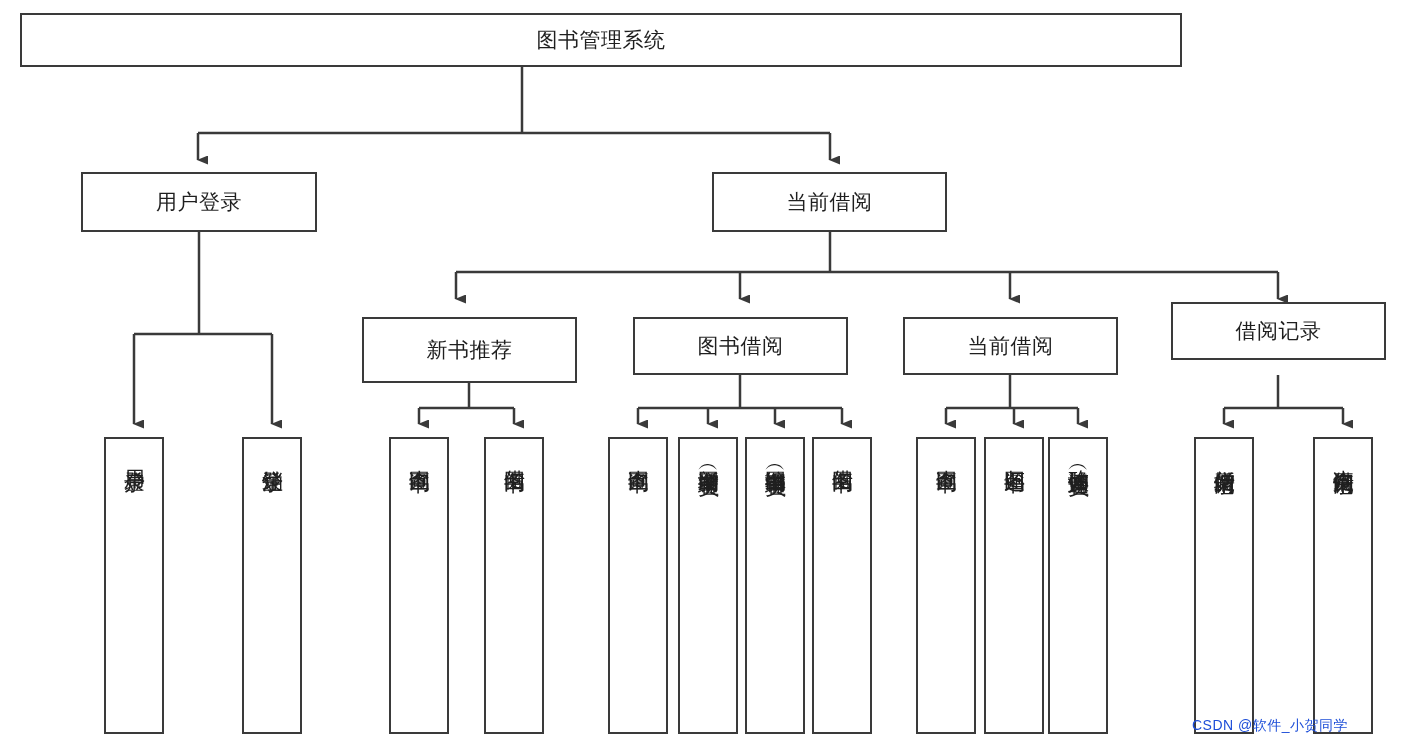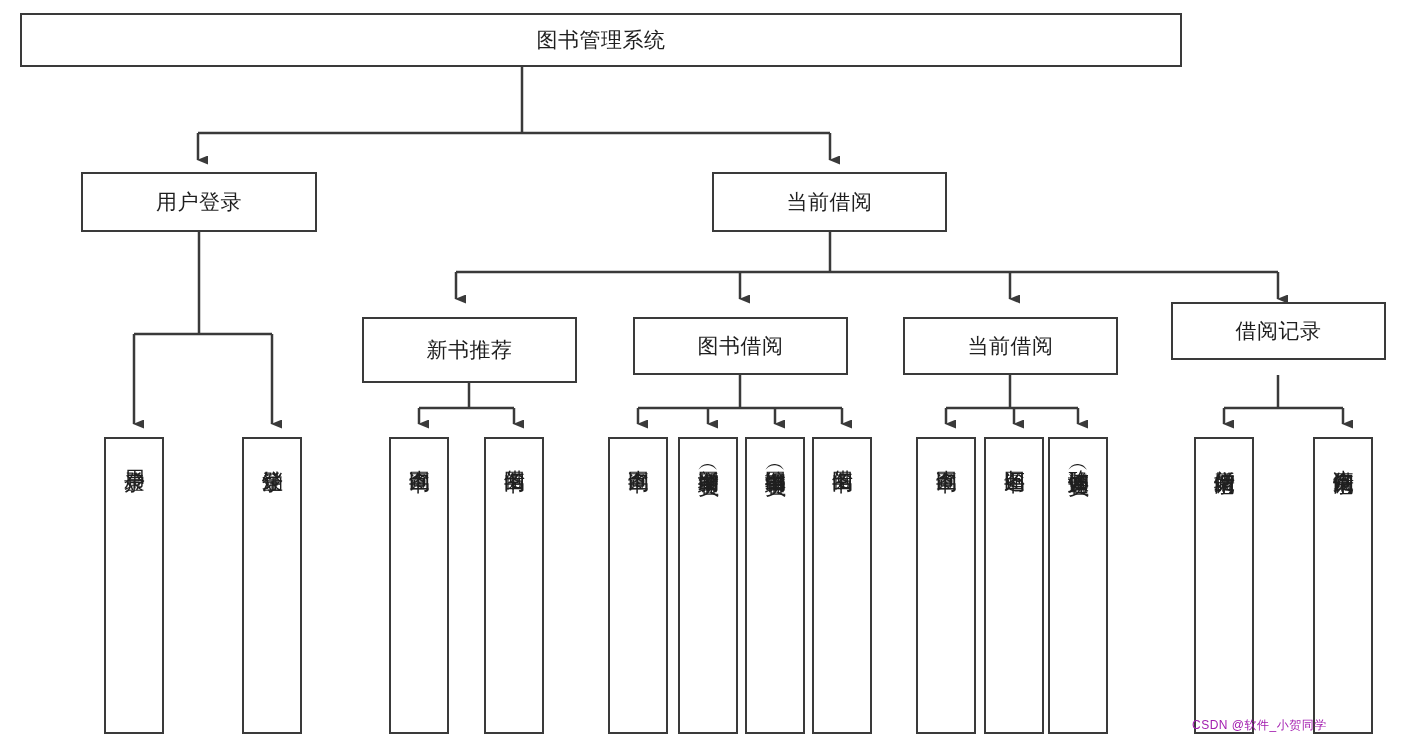--- a/index.html
+++ b/index.html
@@ -52,22 +52,22 @@
     writing-mode: vertical-rl;
     text-orientation: upright;
     font-size: 21px;
     line-height: 1.18;
     letter-spacing: 1px;
     white-space: normal;
     max-height: 282px;
   }
   .watermark {
     position: absolute;
-    font-size: 12px;
-    color: #a21caf;
+    font-size: 14px;
+    color: #1d4ed8;
     letter-spacing: 0.5px;
     white-space: nowrap;
     user-select: none;
   }
 </style>
 </head>
 <body>
 
 <div id="canvas">
 

